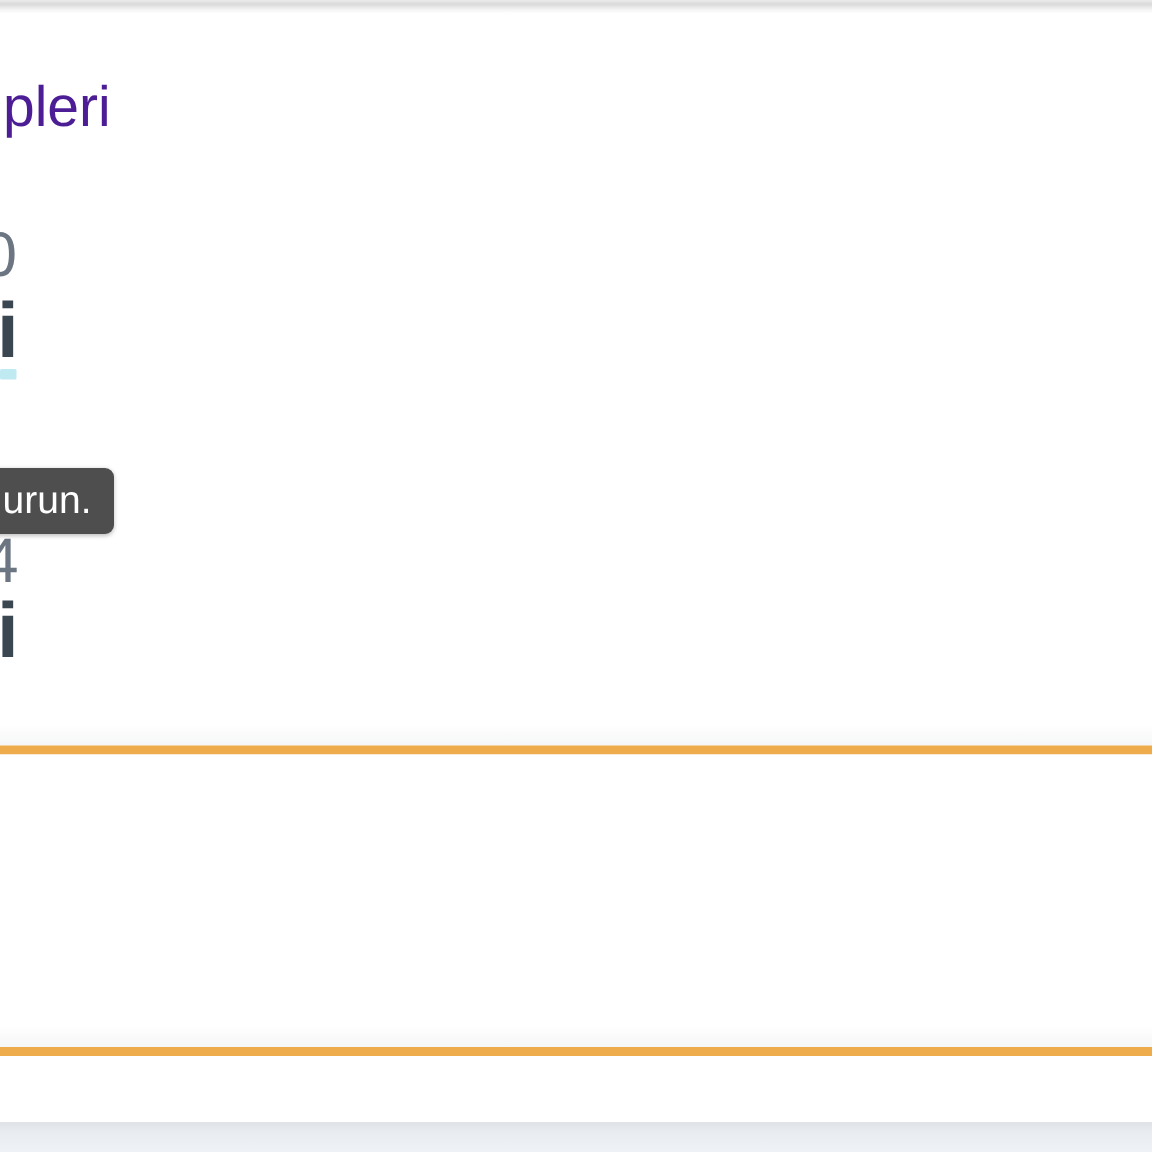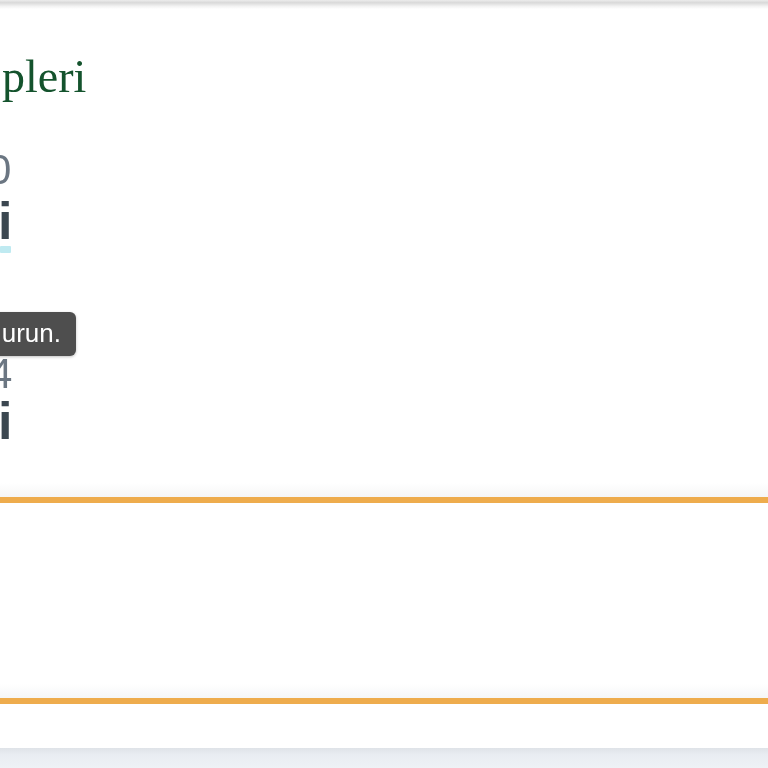--- a/index.html
+++ b/index.html
@@ -35,22 +35,22 @@
   
   .accent-line{
     position:absolute;left:0;width:768px;height:6px;
     background:#eeac4d;
   }
   .accent-b{top:497px;}
   .accent-c{top:698px;}
   
   .card-title{
     position:absolute;left:2px;top:42px;
-    font-size:46px;line-height:1.15;font-weight:400;
-    color:#14532d;white-space:nowrap;font-family:Liberation Serif, serif;
+    font-size:38px;line-height:1.15;font-weight:400;
+    color:#4c1d95;white-space:nowrap;
   }
   
   .stat-value{
     position:absolute;
     font-size:42px;line-height:1;font-weight:400;
     color:#6b7682;white-space:nowrap;z-index:1;
   }
   .value-1{left:-12px;top:140px;}
   .value-2{left:-11px;top:344px;}
   

